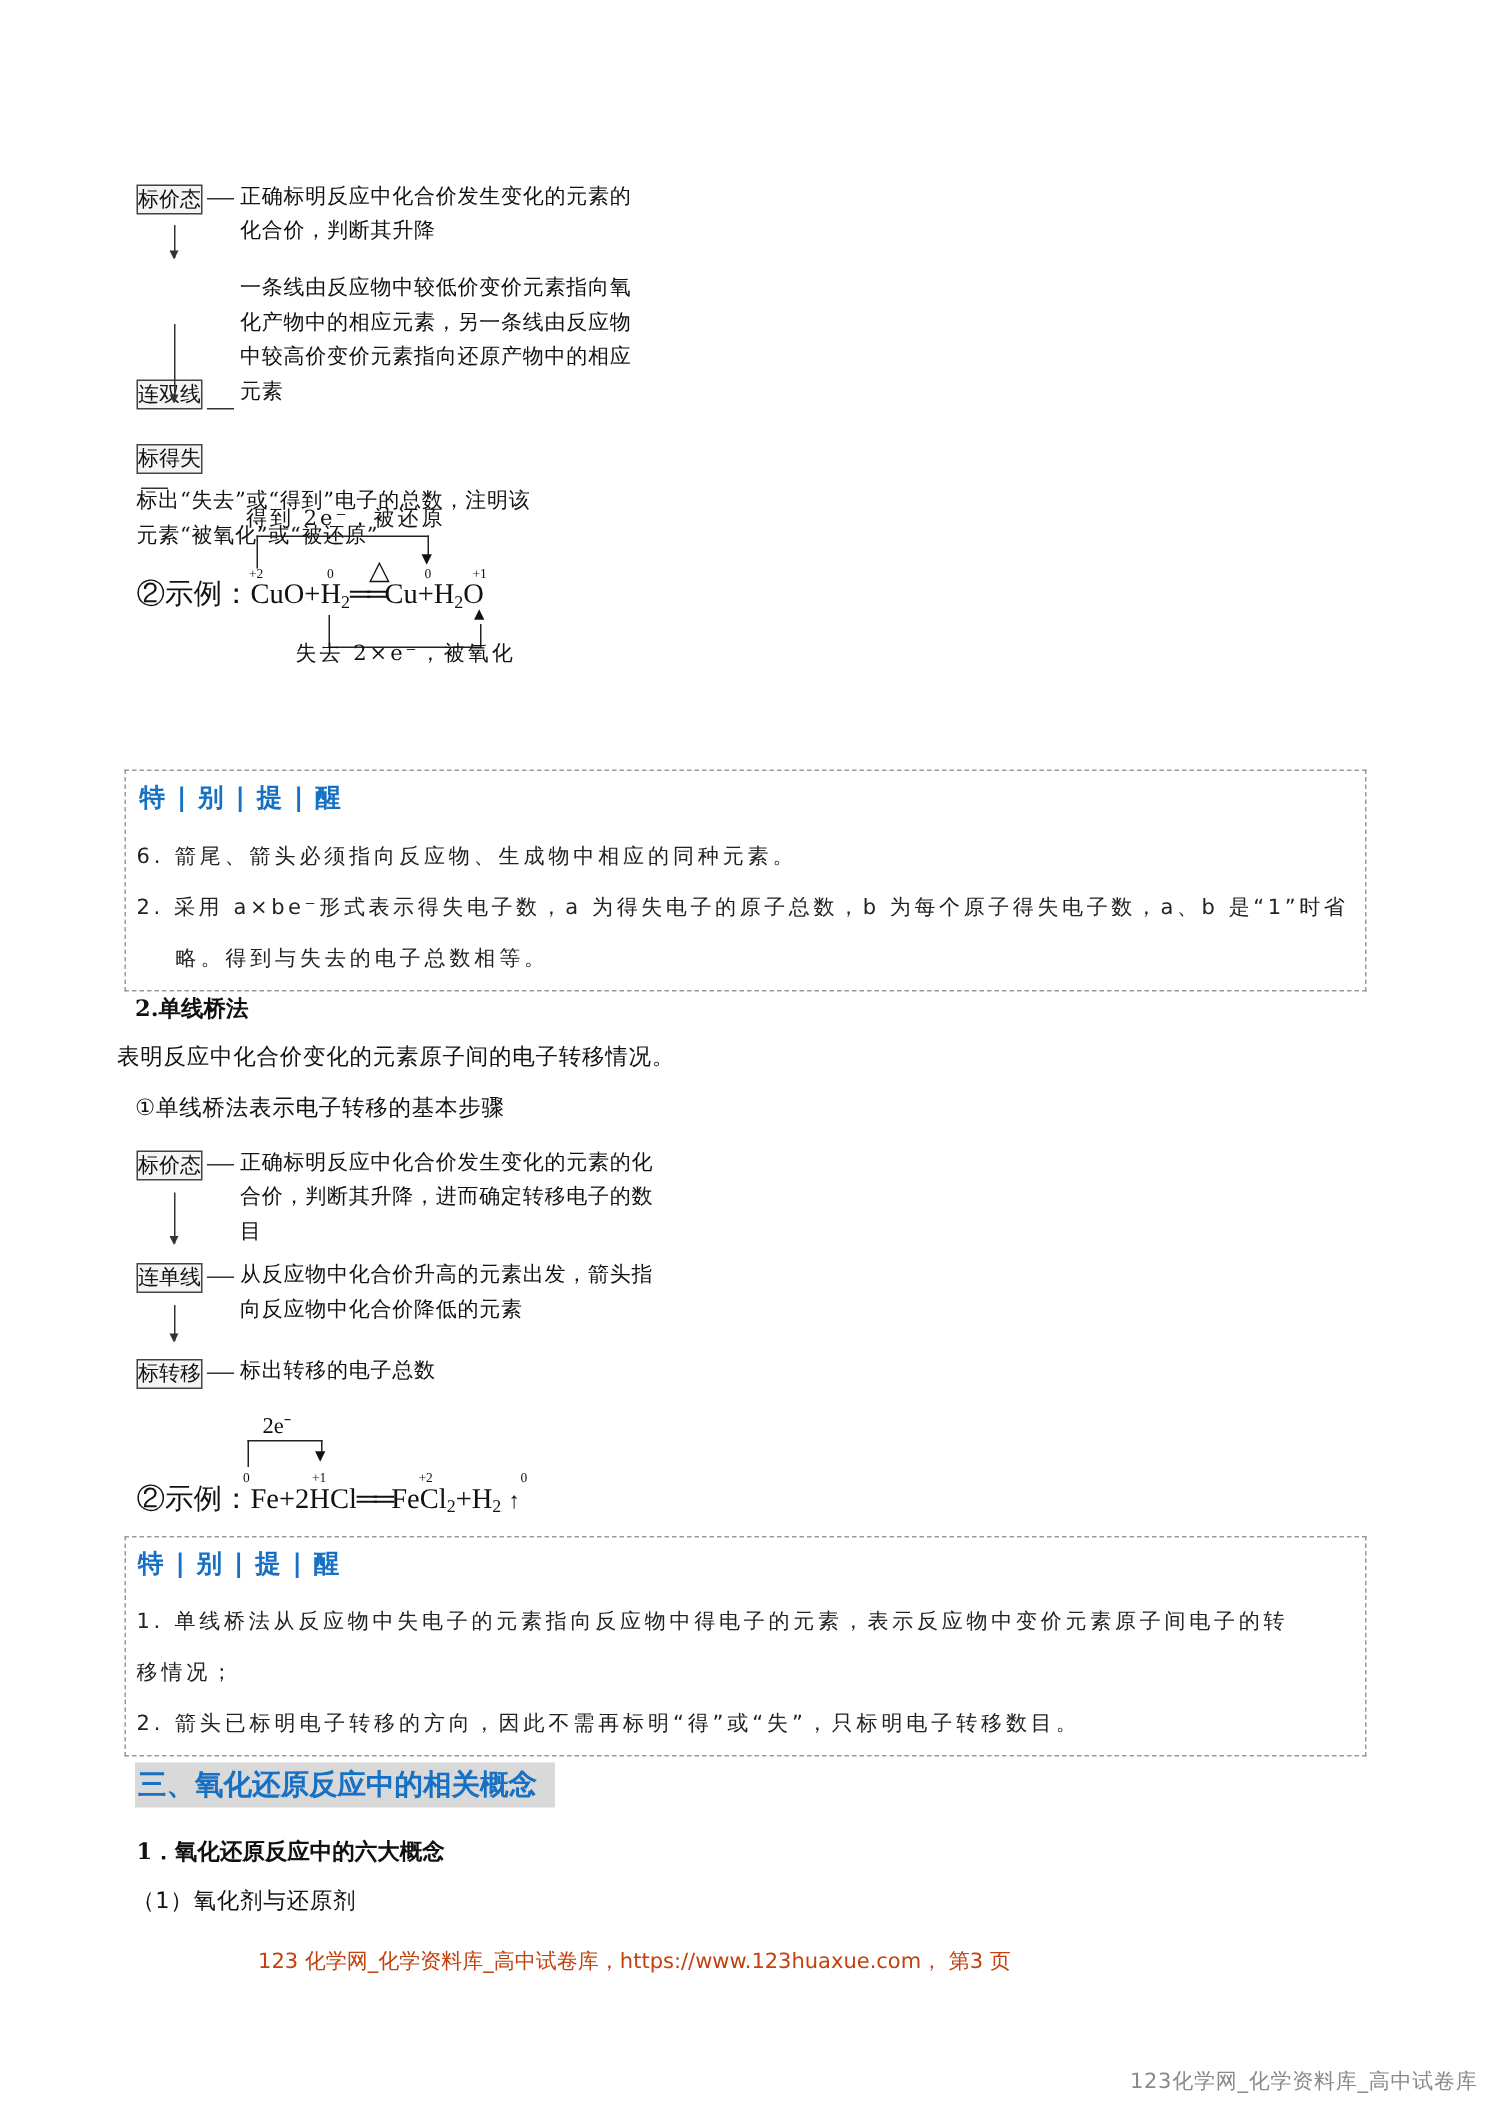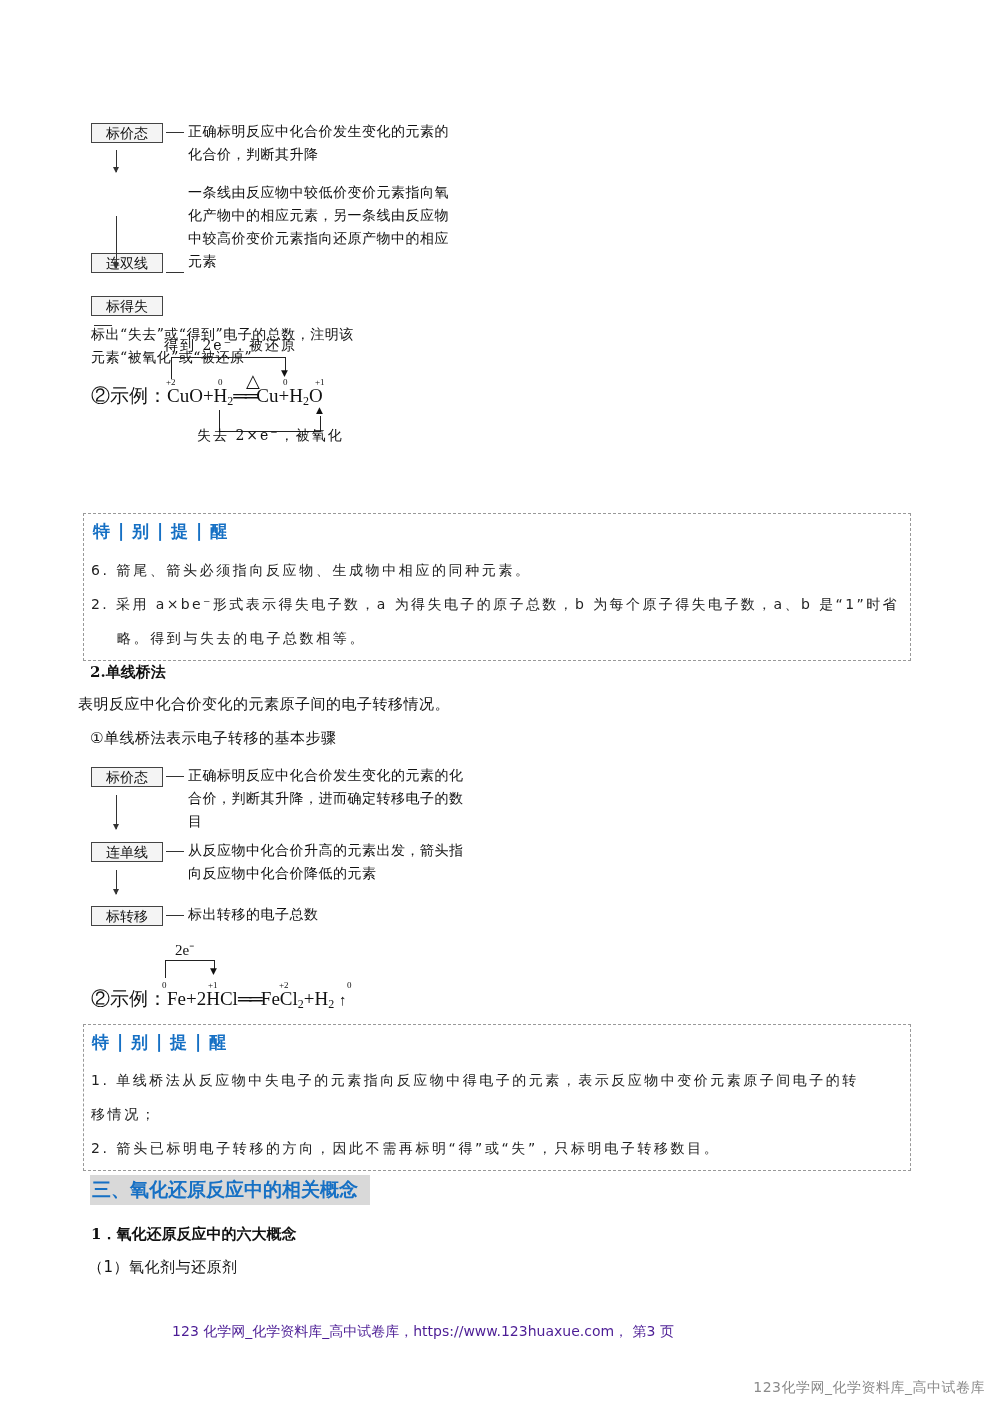--- a/index.html
+++ b/index.html
@@ -2,21 +2,21 @@
 <html><head>
   <meta charset="utf-8">
   <style>
     html, body { margin: 0; padding: 0; background: #ffffff; }
     body { width: 993px; height: 1404px; position: relative; overflow: hidden;
            font-family: "DejaVu Serif", "Liberation Serif", serif; color: #111; }
     .abs { position: absolute; }
     
     .step { position: absolute; left: 91px; display: flex; align-items: flex-start; }
     .step-tag { border: 1px solid #444; background: #f4f4f4; font-size: 14px; line-height: 18px;
-                padding: 0 14px; white-space: nowrap; font-family: "DejaVu Serif", serif; }
+                padding: 0 0; white-space: nowrap; font-family: "DejaVu Serif", serif; }
     .step-dash { width: 18px; border-top: 1px solid #333; margin: 9px 4px 0 3px; }
     .step-text { font-size: 14px; line-height: 23px; width: 270px; margin-top: -3px;
                  font-family: "DejaVu Serif", serif; letter-spacing: 0.5px; }
     .down-arrow { position: absolute; width: 1px; background: #333; }
     .down-arrow::after { content: ""; position: absolute; left: -3px; bottom: -1px;
                          border-left: 3.5px solid transparent; border-right: 3.5px solid transparent;
                          border-top: 6px solid #333; }
     
     .eq { font-family: "Liberation Serif", "DejaVu Serif", serif; font-size: 19px; white-space: nowrap; }
     .ox { position: absolute; font-size: 9px; font-family: "Liberation Serif", serif; }
@@ -30,21 +30,21 @@
                      font-size: 17px; font-family: "DejaVu Sans", sans-serif; letter-spacing: 1px; }
     .callout-line { position: absolute; left: 7px; font-size: 14px; letter-spacing: 2.6px;
                     font-family: "DejaVu Sans", sans-serif; color: #222; white-space: nowrap; }
     .sec-title { font-size: 15px; font-weight: bold; font-family: "DejaVu Serif", serif; }
     .body-text { font-size: 15px; font-family: "DejaVu Sans", sans-serif; letter-spacing: 0.5px; white-space: nowrap; }
     .heading-band { position: absolute; left: 90px; top: 1175px; width: 280px; height: 30px;
                     background: #d9d9d9; }
     .heading-text { position: absolute; left: 92px; top: 1177px; color: #1670c4; font-weight: bold;
                     font-size: 19px; font-family: "DejaVu Sans", sans-serif; white-space: nowrap; }
     .footer { position: absolute; left: 0; width: 846px; top: 1299px; text-align: center;
-              font-size: 14px; font-family: "DejaVu Sans", sans-serif; color: #4c1d95; margin-top: 24px; }
+              font-size: 14px; font-family: "DejaVu Sans", sans-serif; color: #c2410c; }
     .watermark { position: absolute; right: 8px; top: 1379px; font-size: 14px; color: #8a8a8a;
                  font-family: "DejaVu Sans", sans-serif; letter-spacing: 0.5px; }
     sub { font-size: 12px; vertical-align: -3px; }
   </style>
 </head>
 <body>
 
 <div class="step" style="top:123px;">
   <span class="step-tag">标价态</span>
   <span class="step-dash"></span>

